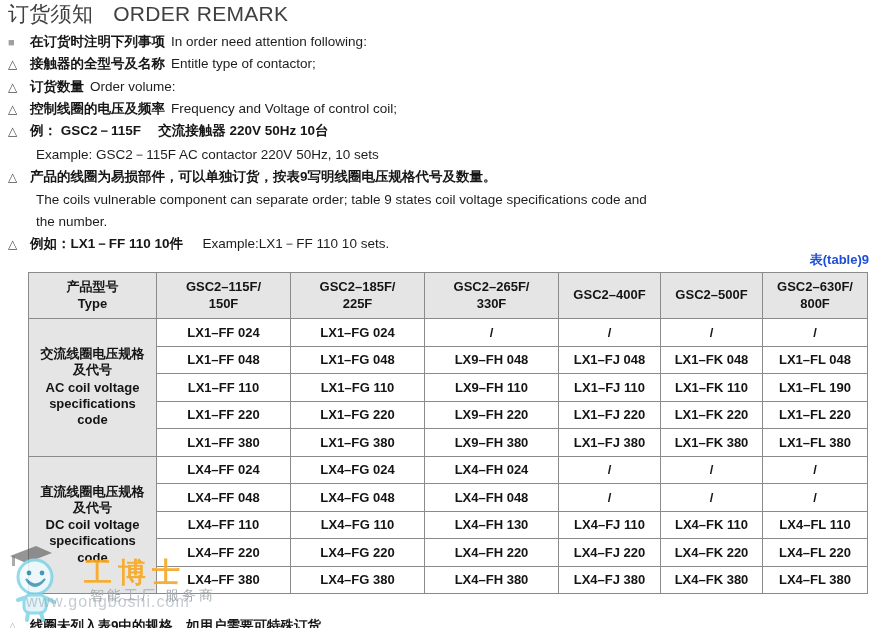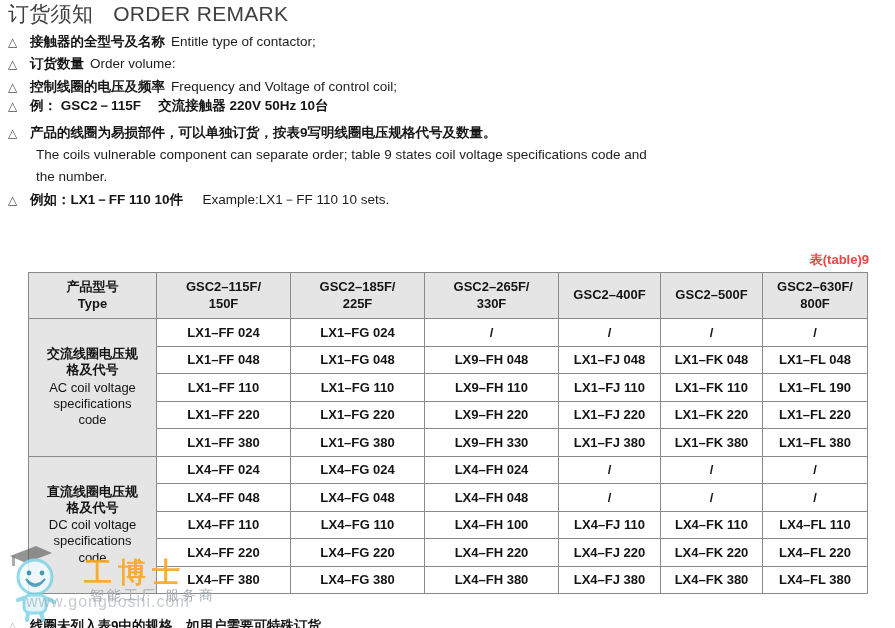--- a/index.html
+++ b/index.html
@@ -2,55 +2,57 @@
 <html><head>
 <meta charset="utf-8">
 <style>
   html,body{margin:0;padding:0}
   body{width:895px;height:628px;position:relative;overflow:hidden;background:#fff;
        font-family:"Liberation Sans","DejaVu Sans",sans-serif;color:#1b1b1b}
   .title{position:absolute;left:8px;top:0;font-size:21px;font-weight:normal;color:#404040;letter-spacing:.3px}
   .title .t-en{margin-left:20px}
   .notes{position:absolute;left:8px;top:31px;width:878px}
   .note-row{height:22.3px;line-height:22.3px;font-size:13.5px;white-space:nowrap}
-  .note-row.tall{height:24px;line-height:16px}
+  .note-row.tall{height:24px;line-height:22px}
   .bullet{display:inline-block;width:22px;text-align:left;font-size:12px;color:#4a4a4a;vertical-align:top}
   .bullet.square{color:#9aa0a4;font-size:11px}
   .zh{font-weight:bold;color:#161616}
   .en{margin-left:6px;color:#1d1d1d}
-  .table-label{position:absolute;right:26px;top:251px;font-size:13px;font-weight:bold;color:#ef4444}
+  .table-label{position:absolute;right:26px;top:251px;font-size:13px;font-weight:bold;color:#1d4ed8}
   table{position:absolute;left:28px;top:272px;width:839px;border-collapse:collapse;table-layout:fixed}
   th,td{border:1px solid #8a8a8a;font-size:13px;color:#141414;text-align:center;padding:0;overflow:hidden}
   thead th{height:45px;background:#e5e5e5;font-weight:bold;line-height:1.3}
   thead th span{display:block}
   tbody td{height:26.5px;background:#fff;font-weight:bold}
-  td.group{background:#e5e5e5;padding:0 14px;line-height:1.25;font-size:13px}
+  td.group{background:#e5e5e5;padding:0 8px;line-height:1.25;font-size:13px}
   td.group .g-zh{display:block;font-weight:bold;margin-bottom:1px}
-  td.group .g-en{display:block;font-weight:normal}
+  td.group .g-en{display:block;font-weight:bold}
   .footer-note{position:absolute;left:8px;top:616px;font-size:13.5px;line-height:20px;white-space:nowrap}
   .footer-note .bullet{color:#b4bcc2}
   .watermark{position:absolute;left:0;top:540px;width:260px;height:88px;z-index:5;pointer-events:none}
   .mascot{position:absolute;left:2px;top:0;opacity:.85}
   .brand{position:absolute;left:84px;top:14px;font-size:28px;font-weight:bold;color:#f6a723;
          letter-spacing:6px;opacity:.9;text-shadow:0 0 1px #fff}
   .tagline{position:absolute;left:90px;top:47px;font-size:14px;color:#a9b0b4;letter-spacing:3px}
   .url{position:absolute;left:26px;top:53px;font-size:16px;color:rgba(150,162,172,.55);letter-spacing:1px}
 </style>
 </head>
 <body>
 
 <div class="title">
   <span class="t-zh">订货须知</span><span class="t-en">ORDER REMARK</span>
 </div>
 
 <div class="notes">
+  <div class="note-row"><span class="bullet square">■</span><span class="zh">在订货时注明下列事项</span><span class="en">In order need attention following:</span></div>
   <div class="note-row"><span class="bullet">△</span><span class="zh">接触器的全型号及名称</span><span class="en">Entitle type of contactor;</span></div>
   <div class="note-row"><span class="bullet">△</span><span class="zh">订货数量</span><span class="en">Order volume:</span></div>
   <div class="note-row"><span class="bullet">△</span><span class="zh">控制线圈的电压及频率</span><span class="en">Frequency and Voltage of control coil;</span></div>
   <div class="note-row tall"><span class="bullet">△</span><span class="zh">例：  GSC2－115F　 交流接触器 220V  50Hz  10台</span></div>
+  <div class="note-row"><span class="bullet"></span><span class="en">Example: GSC2－115F AC contactor 220V 50Hz, 10 sets</span></div>
   <div class="note-row"><span class="bullet">△</span><span class="zh">产品的线圈为易损部件，可以单独订货，按表9写明线圈电压规格代号及数量。</span></div>
   <div class="note-row"><span class="bullet"></span><span class="en">The coils vulnerable component can separate order; table 9 states coil voltage specifications code and</span></div>
   <div class="note-row"><span class="bullet"></span><span class="en">the number.</span></div>
   <div class="note-row"><span class="bullet">△</span><span class="zh">例如：LX1－FF 110  10件</span><span class="en">　Example:LX1－FF 110  10 sets.</span></div>
 </div>
 
 <div class="table-label">表(table)9</div>
 
 <table>
   <colgroup>
@@ -125,21 +127,21 @@
       <td>LX1–FF 220</td>
       <td>LX1–FG 220</td>
       <td>LX9–FH 220</td>
       <td>LX1–FJ 220</td>
       <td>LX1–FK 220</td>
       <td>LX1–FL 220</td>
     </tr>
     <tr>
       <td>LX1–FF 380</td>
       <td>LX1–FG 380</td>
-      <td>LX9–FH 330</td>
+      <td>LX9–FH 380</td>
       <td>LX1–FJ 380</td>
       <td>LX1–FK 380</td>
       <td>LX1–FL 380</td>
     </tr>
     <tr>
       <td class="group" rowspan="5">
           <span class="g-zh">直流线圈电压规格及代号</span>
           <span class="g-en">DC coil voltage specifications code</span>
         </td>
       <td>LX4–FF 024</td>
@@ -153,21 +155,21 @@
       <td>LX4–FF 048</td>
       <td>LX4–FG 048</td>
       <td>LX4–FH 048</td>
       <td>/</td>
       <td>/</td>
       <td>/</td>
     </tr>
     <tr>
       <td>LX4–FF 110</td>
       <td>LX4–FG 110</td>
-      <td>LX4–FH 100</td>
+      <td>LX4–FH 130</td>
       <td>LX4–FJ 110</td>
       <td>LX4–FK 110</td>
       <td>LX4–FL 110</td>
     </tr>
     <tr>
       <td>LX4–FF 220</td>
       <td>LX4–FG 220</td>
       <td>LX4–FH 220</td>
       <td>LX4–FJ 220</td>
       <td>LX4–FK 220</td>

